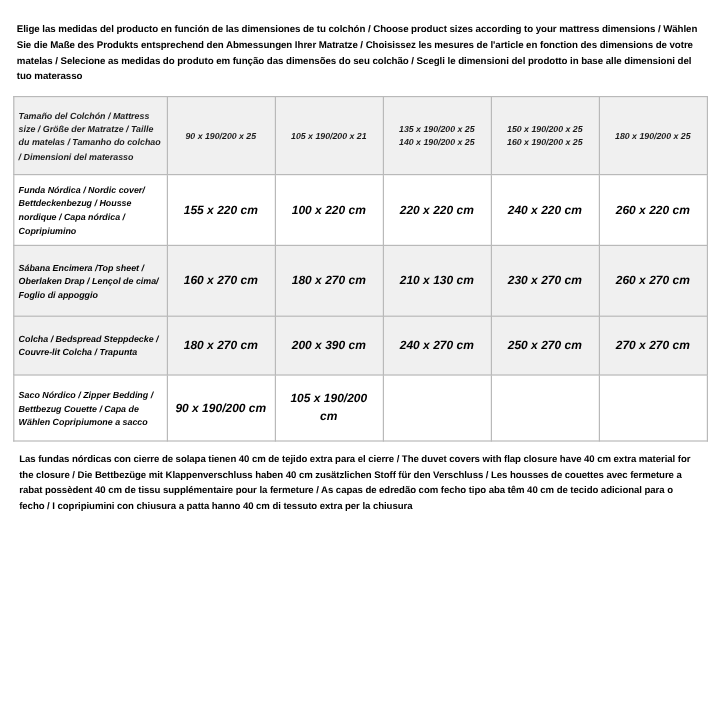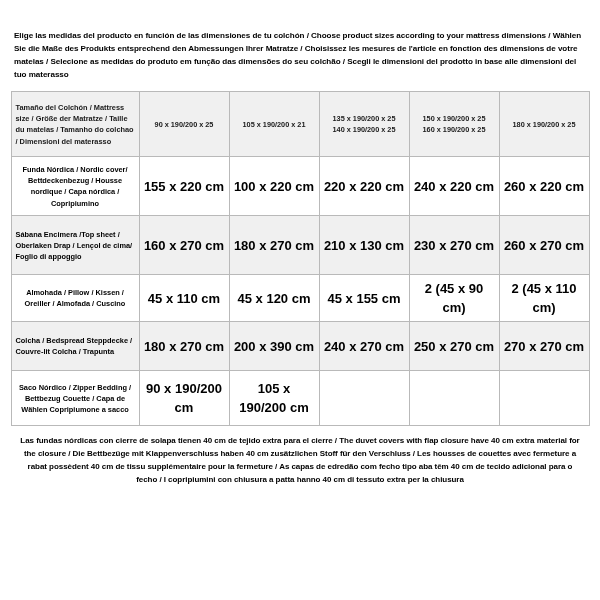--- a/index.html
+++ b/index.html
@@ -20,46 +20,47 @@
     box-sizing: border-box;
     padding: 14px 10px 6px 10px;
     display: flex;
     flex-direction: column;
   }
   .intro {
     font-size: 8.1px;
     font-weight: bold;
     line-height: 1.62;
     color: #000;
-    margin: 15px 4px 10px 4px;
+    margin: 4px 4px 10px 4px;
     letter-spacing: -0.05px;
   }
   table.sizes {
     border-collapse: collapse;
     table-layout: fixed;
     width: 488px;
     margin: 0 auto;
+    font-style: italic;
   }
   table.sizes td {
     border: 1px solid #b9b9b9;
     vertical-align: middle;
     padding: 3px 4px;
   }
   .col-label { width: 128px; }
   .col-v { width: 90px; }
   .row-label {
     font-size: 7.4px;
     font-weight: bold;
     line-height: 1.52;
     color: #000;
     text-align: left;
     padding-left: 6px;
   }
   .cell-val {
-    font-size: 13px;
+    font-size: 10px;
     font-weight: bold;
     text-align: center;
     color: #000;
     line-height: 1.5;
   }
   .head-label {
     font-size: 7.4px;
     font-weight: bold;
     line-height: 1.5;
     padding-left: 6px;
@@ -69,29 +70,28 @@
     font-weight: bold;
     text-align: center;
     line-height: 1.55;
   }
   tr.header-row td { height: 58px; }
   tr.data-row td { height: 52px; }
   tr.row-pillow td { height: 40px; }
   tr.row-bedspread td { height: 42px; }
   tr.row-zipper td { height: 48px; }
   tr.shaded td { background: #f0f0f0; }
-  tr.plain td { background: #ffffff; text-align: center; }
+  tr.plain td { background: #ffffff; }
   .footnote {
     font-size: 8px;
     font-weight: bold;
     line-height: 1.62;
     color: #000;
     margin: 9px 6px 0 6px;
     letter-spacing: -0.05px;
-    text-align: center;
   }
 </style>
 </head>
 <body>
 
 <div class="sheet">
 
   <div class="intro">Elige las medidas del producto en función de las dimensiones de tu colchón / Choose product sizes according to your mattress dimensions / Wählen Sie die Maße des Produkts entsprechend den Abmessungen Ihrer Matratze / Choisissez les mesures de l'article en fonction des dimensions de votre matelas / Selecione as medidas do produto em função das dimensões do seu colchão / Scegli le dimensioni del prodotto in base alle dimensioni del tuo materasso</div>
 
   <table class="sizes">
@@ -128,28 +128,20 @@
         <td class="row-label">Sábana Encimera /Top sheet / Oberlaken Drap / Lençol de cima/ Foglio di appoggio</td>
         <td class="cell-val">160 x 270 cm</td>
         <td class="cell-val">180 x 270 cm</td>
         <td class="cell-val">210 x 130 cm</td>
         <td class="cell-val">230 x 270 cm</td>
         <td class="cell-val">260 x 270 cm</td>
       </tr>
 
 
 
-      <tr class="row-pillow plain">
-        <td class="row-label">Almohada / Pillow / Kissen / Oreiller / Almofada / Cuscino</td>
-        <td class="cell-val">45 x 110 cm</td>
-        <td class="cell-val">45 x 120 cm</td>
-        <td class="cell-val">45 x 155 cm</td>
-        <td class="cell-val">2 (45 x 90 cm)</td>
-        <td class="cell-val">2 (45 x 110 cm)</td>
-      </tr>
 
       <tr class="row-bedspread shaded">
         <td class="row-label">Colcha / Bedspread Steppdecke / Couvre-lit Colcha / Trapunta</td>
         <td class="cell-val">180 x 270 cm</td>
         <td class="cell-val">200 x 390 cm</td>
         <td class="cell-val">240 x 270 cm</td>
         <td class="cell-val">250 x 270 cm</td>
         <td class="cell-val">270 x 270 cm</td>
       </tr>
 

